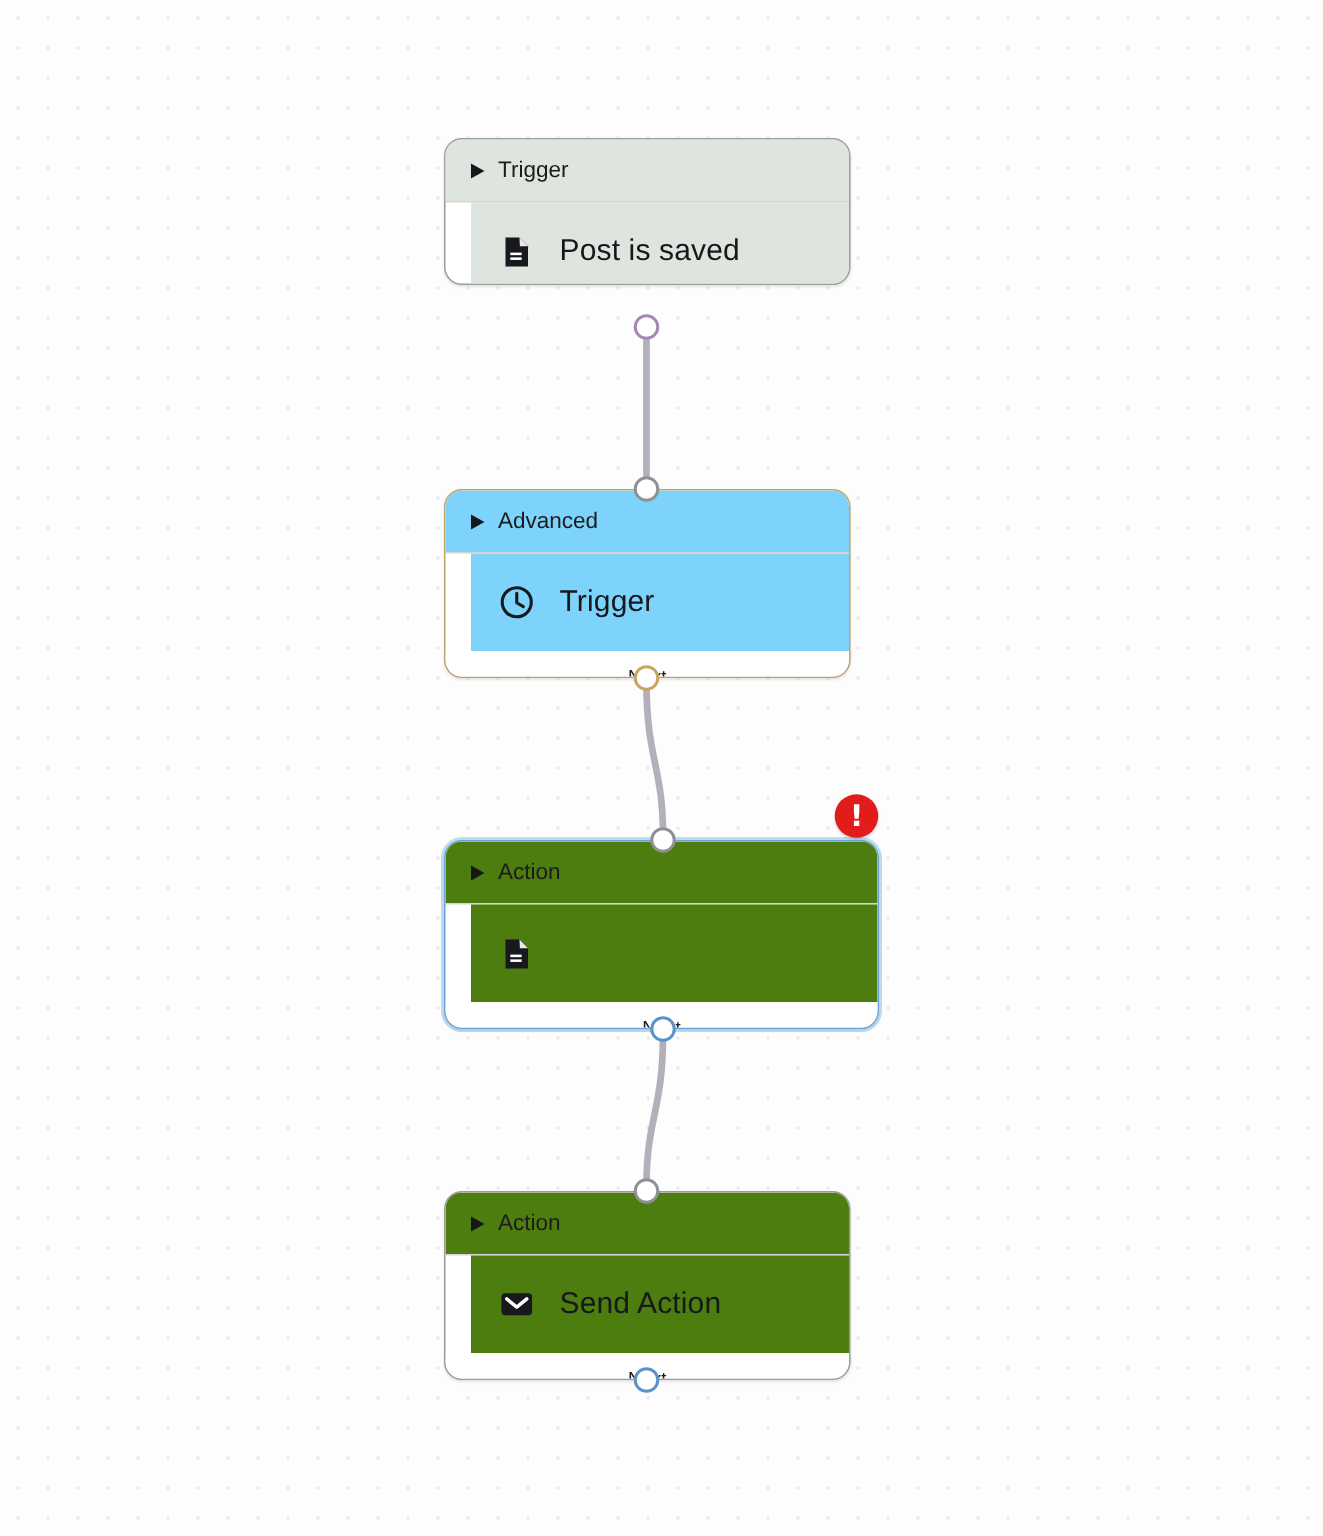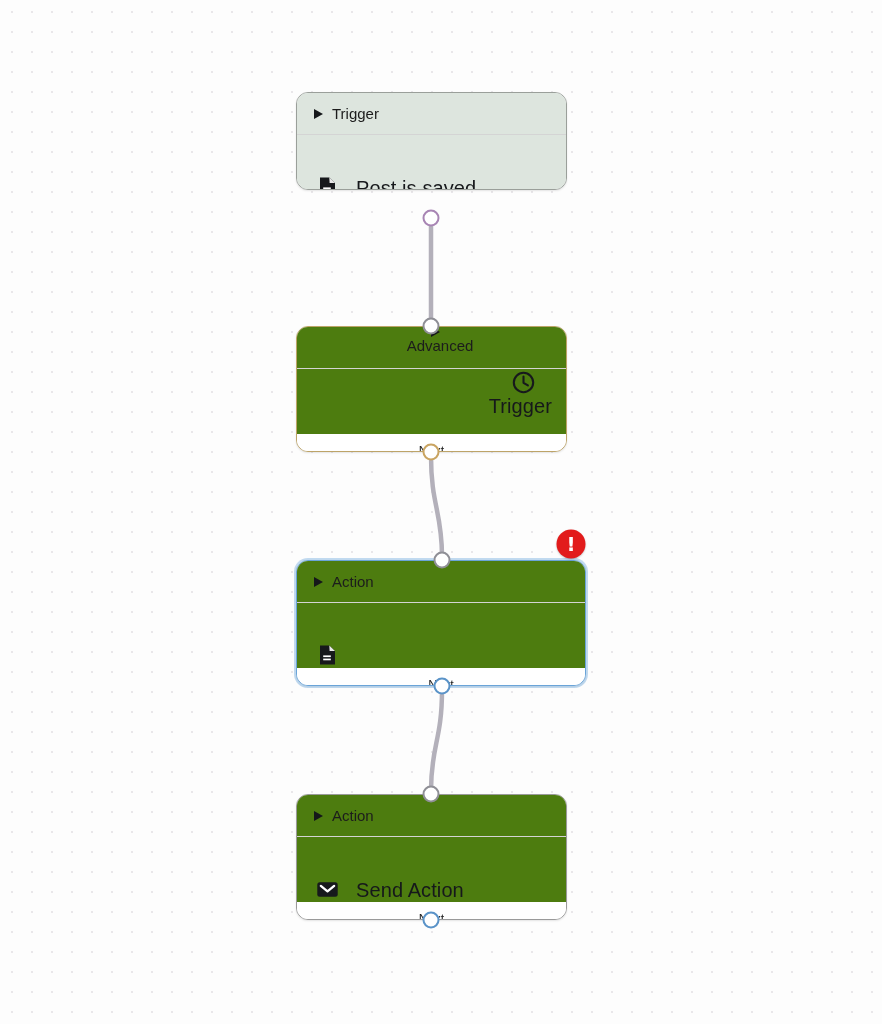--- a/index.html
+++ b/index.html
@@ -72,24 +72,25 @@
     border-bottom: 5.5px solid transparent;
     margin-right: 9px;
     flex: none;
   }
   .node-divider {
     height: 1px;
     background: rgba(0,0,0,0.17);
   }
   .node-body {
     display: flex;
-    align-items: flex-end;
+    align-items: center;
     padding: 0 14px 0 17px;
     box-sizing: border-box;
     height: 65px;
+    margin-left: 17px;
   }
   .node-body .label {
     font-size: 20px;
     color: #16181b;
     white-space: nowrap;
     letter-spacing: 0.1px;
   }
   .icon-box {
     width: 26px;
     height: 26px;
@@ -104,21 +105,21 @@
     height: 33px;
     display: flex;
     align-items: center;
     justify-content: center;
     font-size: 12.5px;
     color: #1d1d1d;
   }
 
   
   .pal-trigger  { background: #dde5de; }
-  .pal-advanced { background: #4d7c0f; flex-direction: column; }
+  .pal-advanced { background: #7dd3fc; }
   .pal-action   { background: #4d7c0f; }
 
   .node.trigger-node  { border-color: #9a9f9a; }
   .node.advanced-node { border-color: #bda468; }
 
   
   .port {
     position: absolute;
     width: 17px;
     height: 17px;

